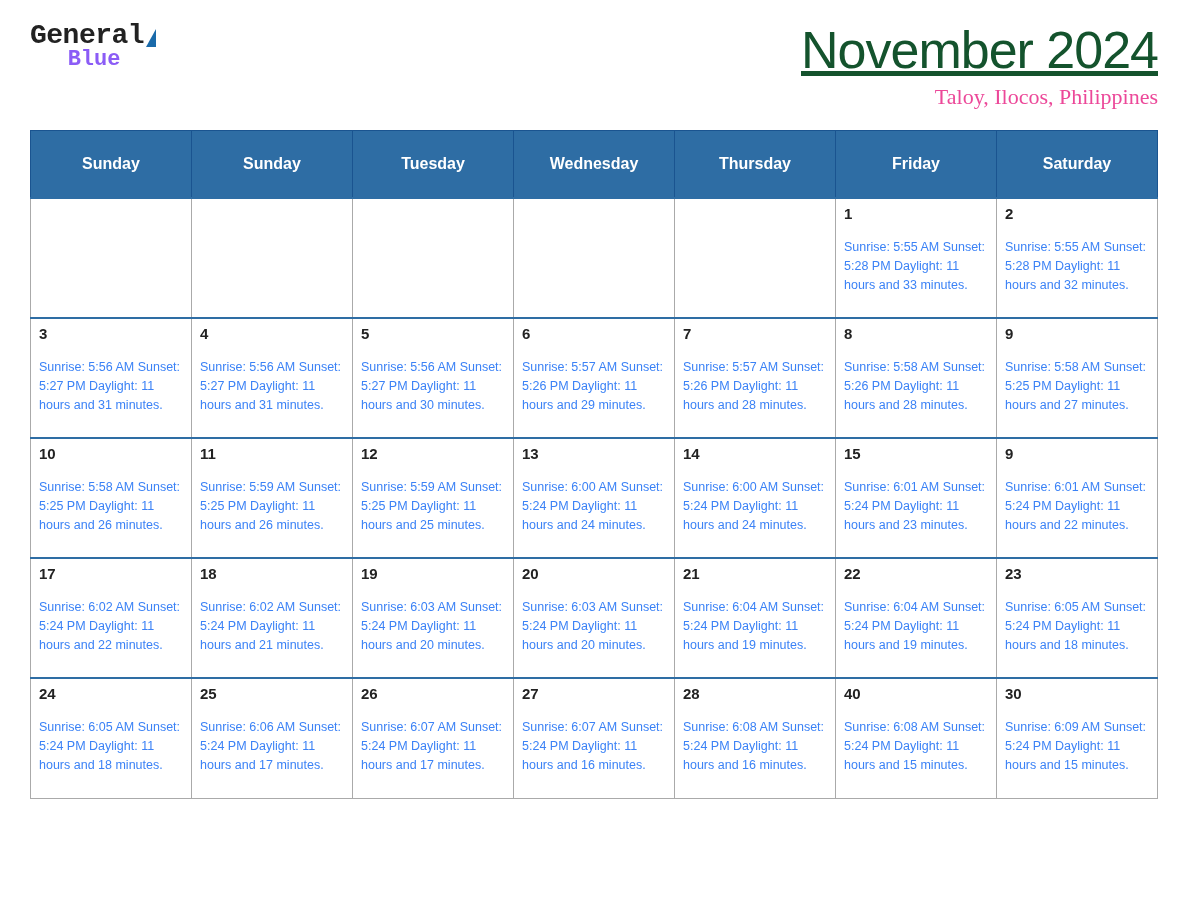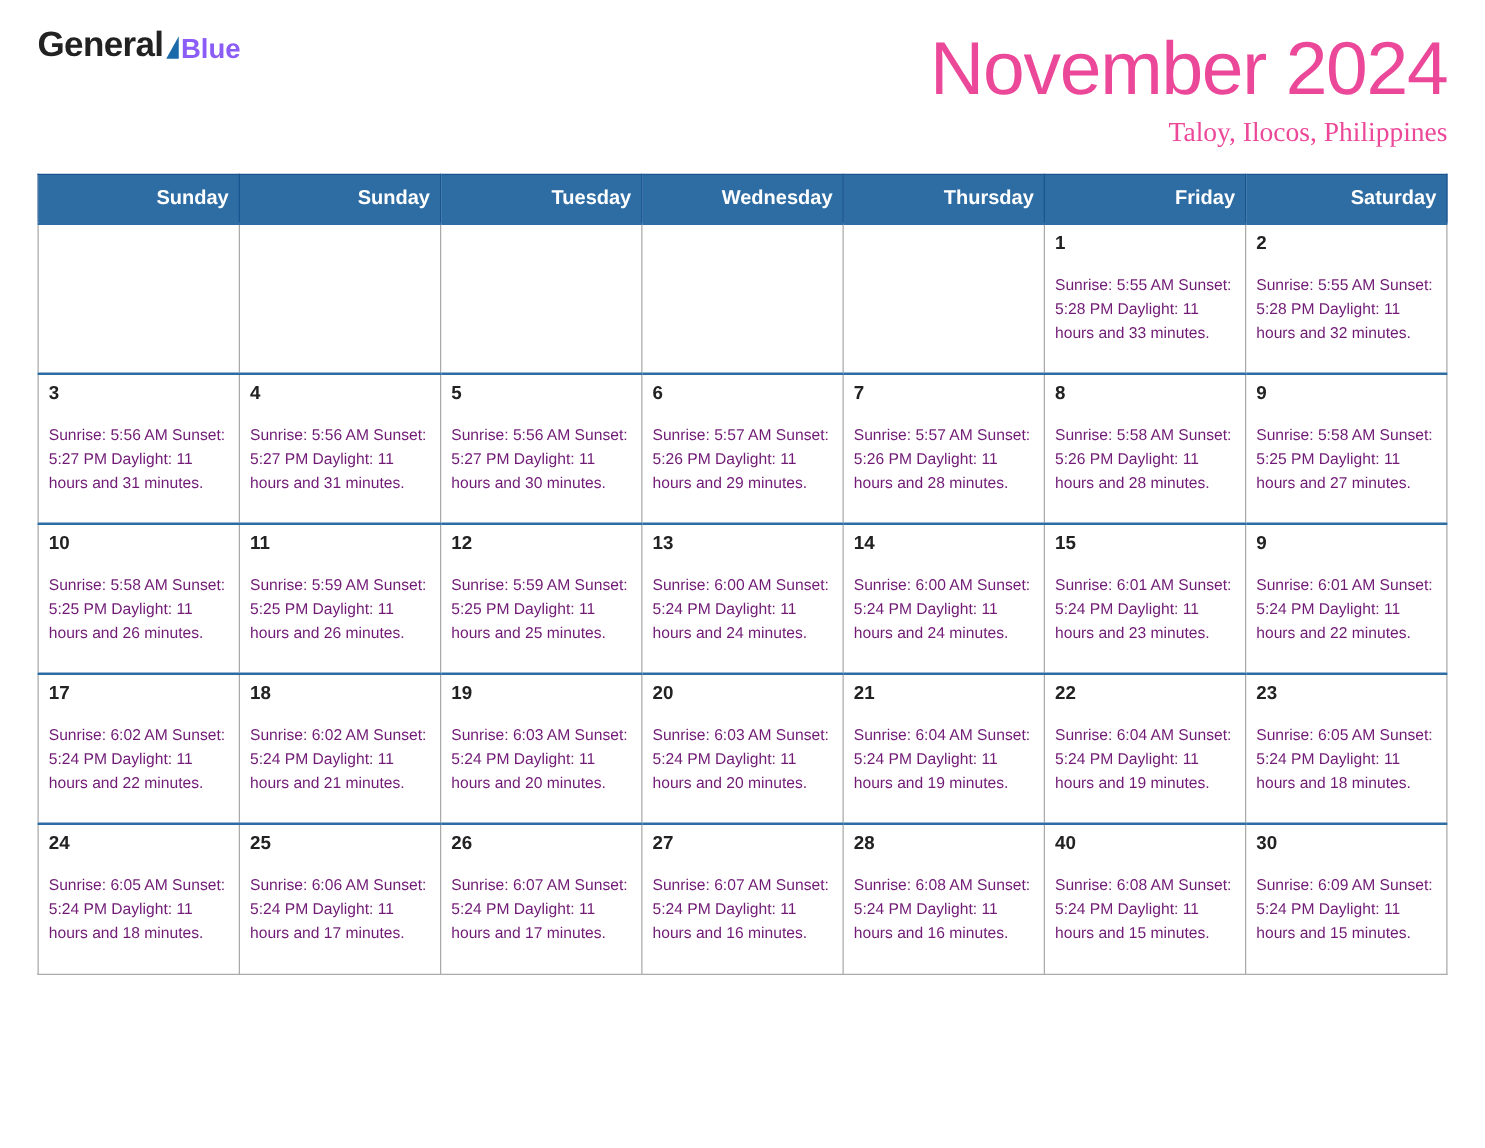--- a/index.html
+++ b/index.html
@@ -12,22 +12,23 @@
       padding: 20px 30px;
     }
     .header {
       display: flex;
       justify-content: space-between;
       align-items: flex-start;
       margin-bottom: 20px;
     }
     .logo {
       display: flex;
-      flex-direction: row;
-      align-items: flex-end;
+      flex-direction: column;
+      align-items: center;
+      font-family: Liberation Mono, monospace;
     }
     .logo-general {
       font-size: 28px;
       font-weight: bold;
       color: #222;
       letter-spacing: -0.5px;
       display: flex;
       align-items: center;
     }
     .logo-triangle {
@@ -44,43 +45,44 @@
       font-size: 22px;
       font-weight: bold;
       color: #8b5cf6;
       margin-top: -4px;
       margin-left: 2px;
     }
     .title-block {
       text-align: right;
     }
     .month-year {
-      font-size: 60px;
+      font-size: 52px;
       font-weight: 300;
-      color: #ec4899;
+      color: #14532d;
       letter-spacing: -1px;
+      text-decoration: underline;
     }
     .location {
       font-size: 22px;
       color: #ec4899;
       margin-top: 4px;
       font-family: Liberation Serif, serif;
     }
     .calendar {
       width: 100%;
       border-collapse: collapse;
       border: 1px solid #999;
     }
     .calendar th {
       background: #2e6da4;
       color: #fff;
       font-size: 16px;
       font-weight: bold;
-      padding: 10px 8px;
-      text-align: right;
+      padding: 24px 8px;
+      text-align: center;
       border: 1px solid #1a5490;
     }
     .calendar td {
       width: 14.28%;
       vertical-align: top;
       padding: 6px 8px 8px 8px;
       border: 1px solid #aaa;
       height: 120px;
       background: #fff;
     }
@@ -91,21 +93,21 @@
       border-top: 2px solid #2e6da4;
     }
     .day-num {
       font-size: 15px;
       font-weight: bold;
       color: #222;
       margin-bottom: 4px;
     }
     .day-info {
       font-size: 12.5px;
-      color: #701a75;
+      color: #3b82f6;
       line-height: 1.5;
       margin-top: 16px;
     }
     .empty-cell {
       background: #f5f5f5;
     }
   </style>
 </head>
 <body>
 

